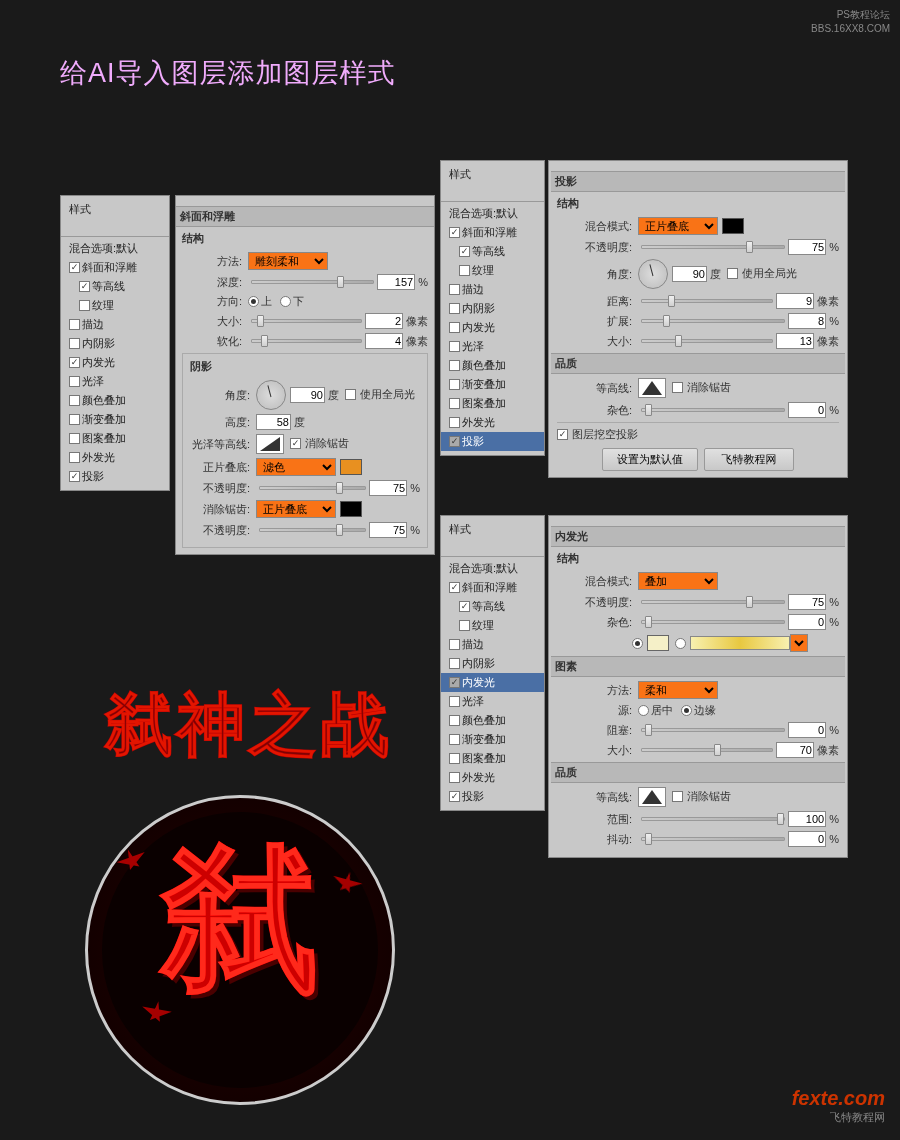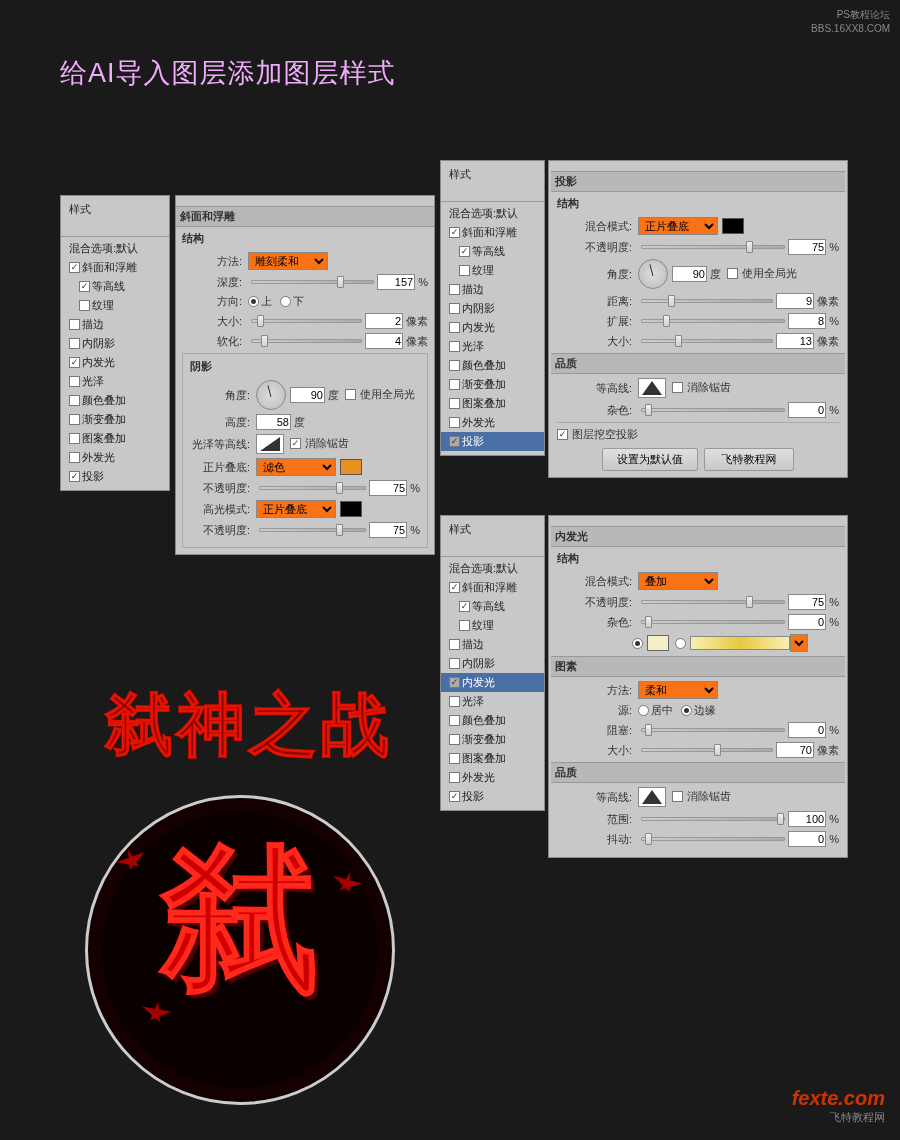--- a/index.html
+++ b/index.html
@@ -549,21 +549,21 @@
       <span class="field-label">不透明度:</span>
       <div class="slider-wrap">
         <div class="slider-track">
             <div class="slider-thumb" style="left:72%;"></div>
           </div>
       </div>
       <input class="field-input" value="75" style="">
       <span class="field-unit">%</span>
     </div>
     <div class="field-row">
-      <span class="field-label">高光模式:</span>
+      <span class="field-label">消除锯齿:</span>
       <select class="field-select">
         <option>正片叠底</option>
       </select>
       <span class="color-swatch" style="background:#000;margin-left:4px;"></span>
     </div>
     <div class="field-row">
       <span class="field-label">不透明度:</span>
       <div class="slider-wrap">
         <div class="slider-track">
             <div class="slider-thumb" style="left:72%;"></div>

